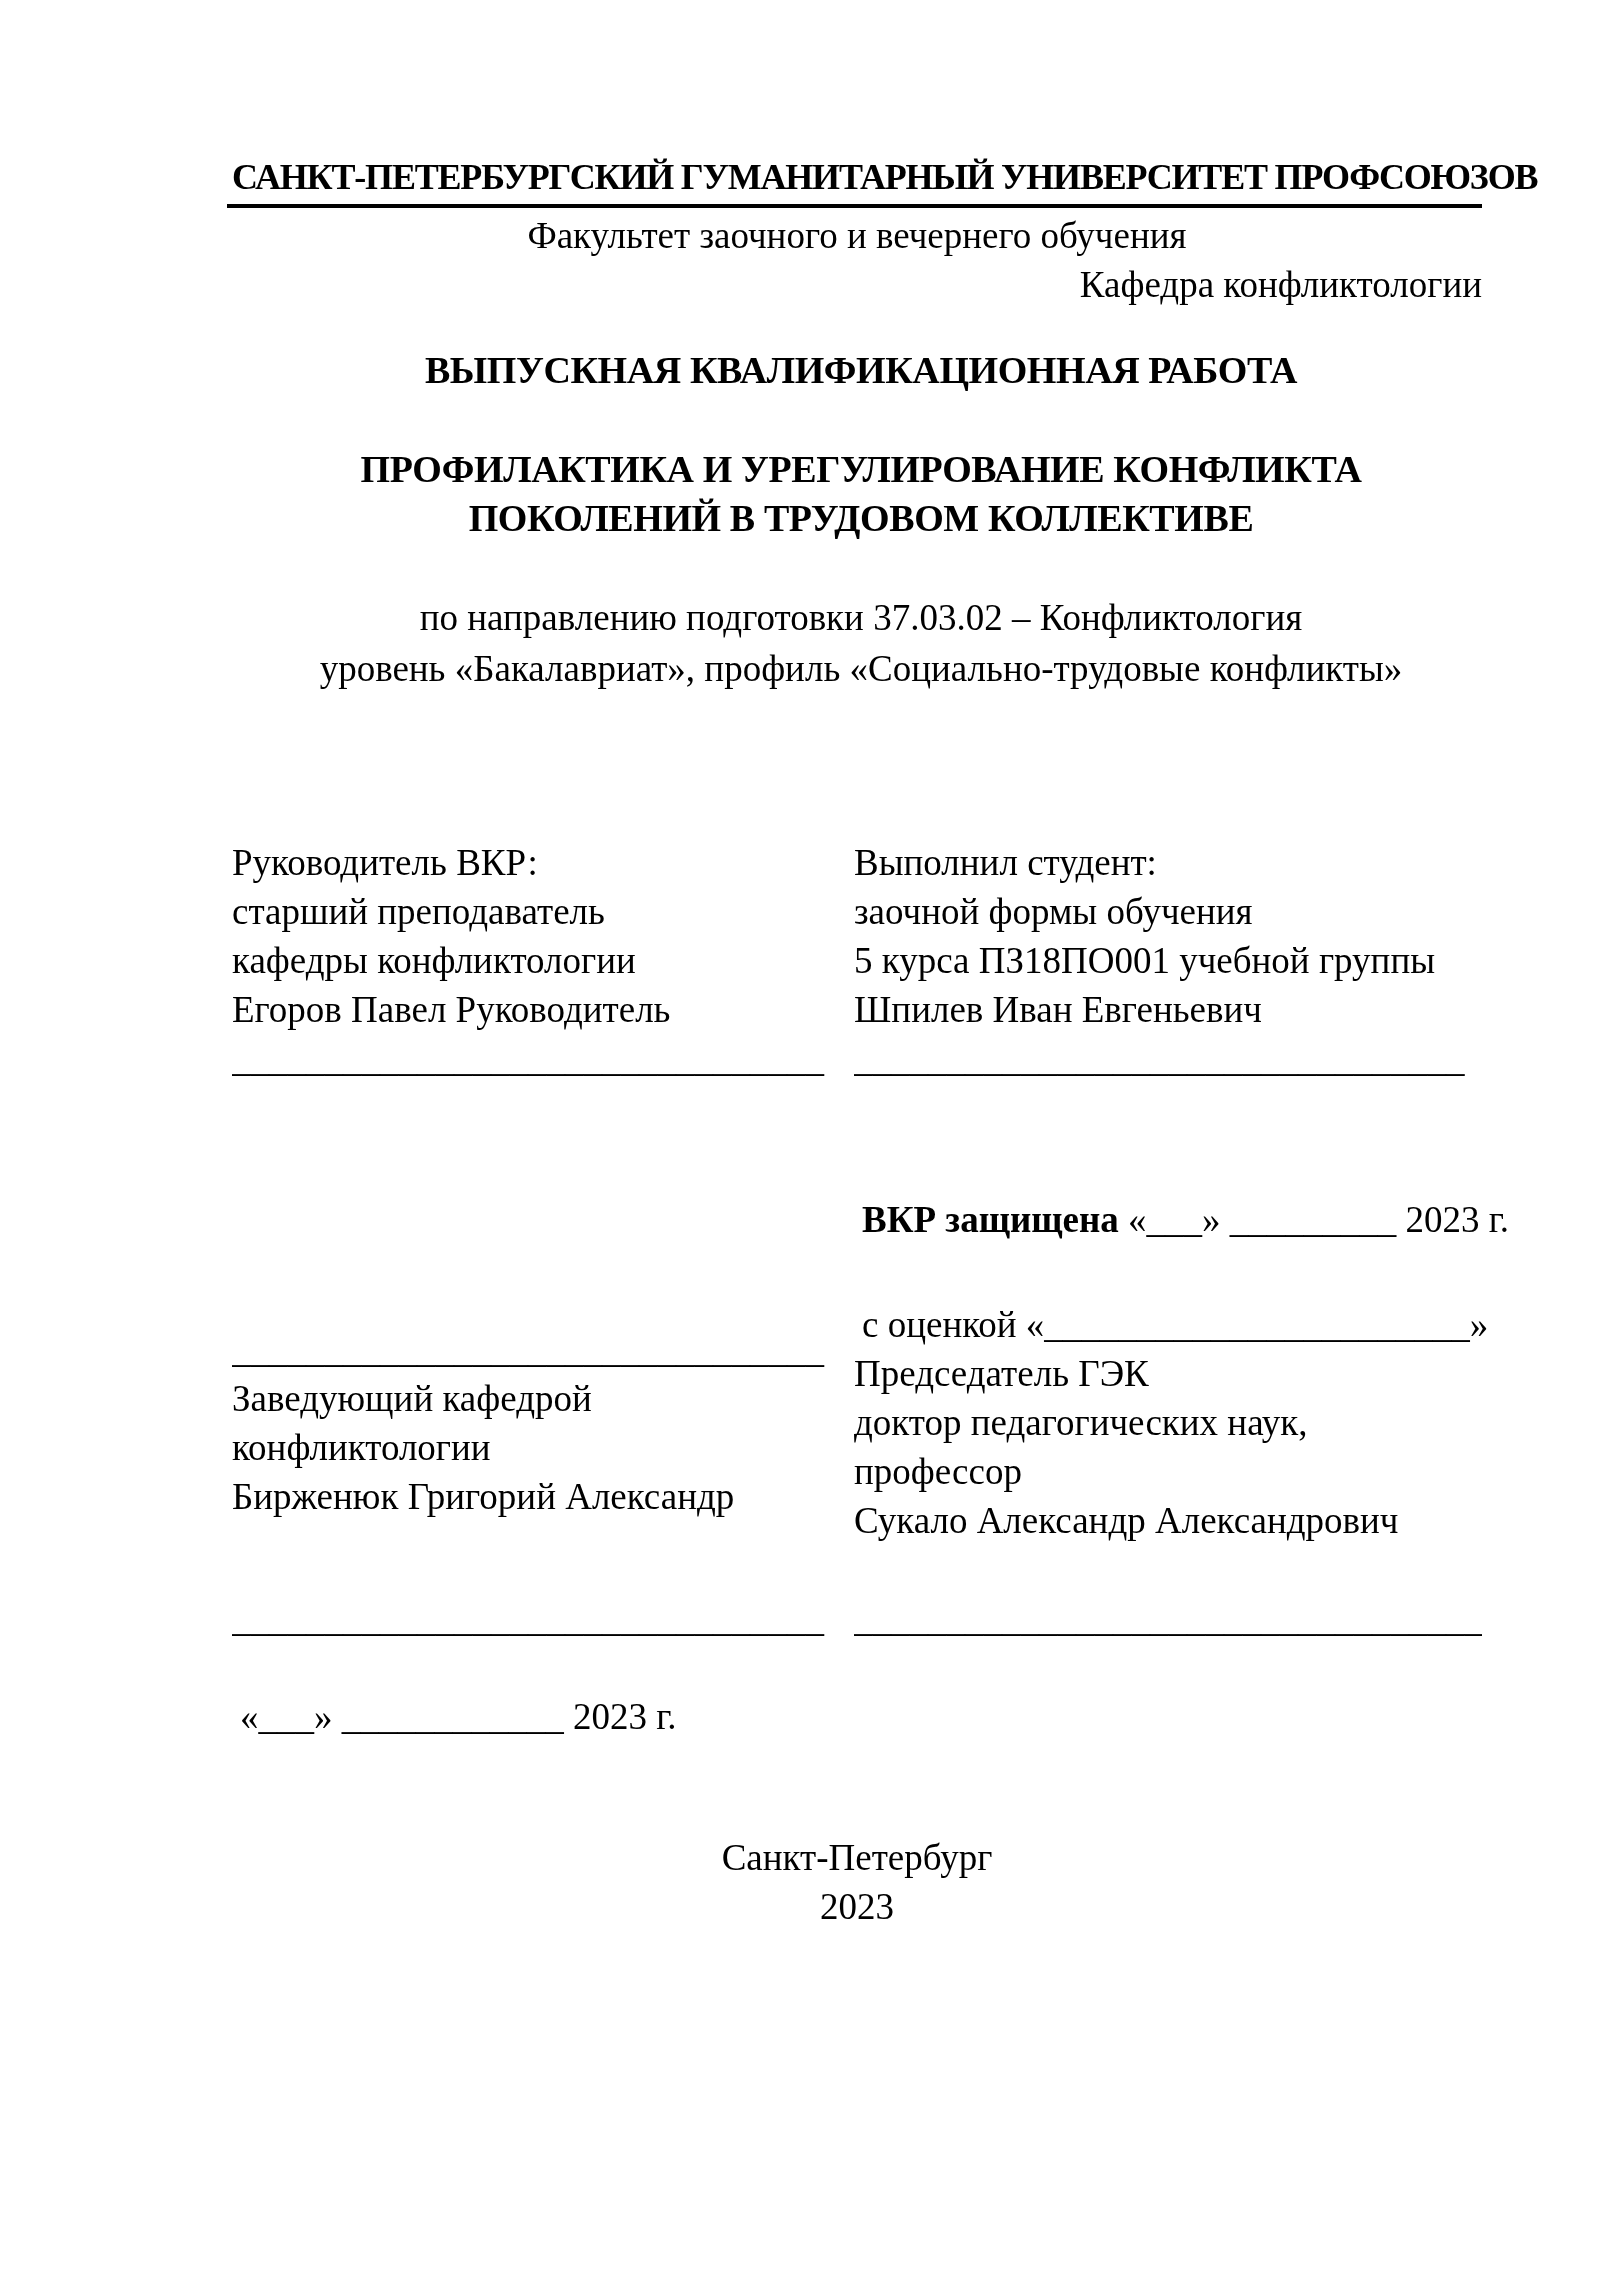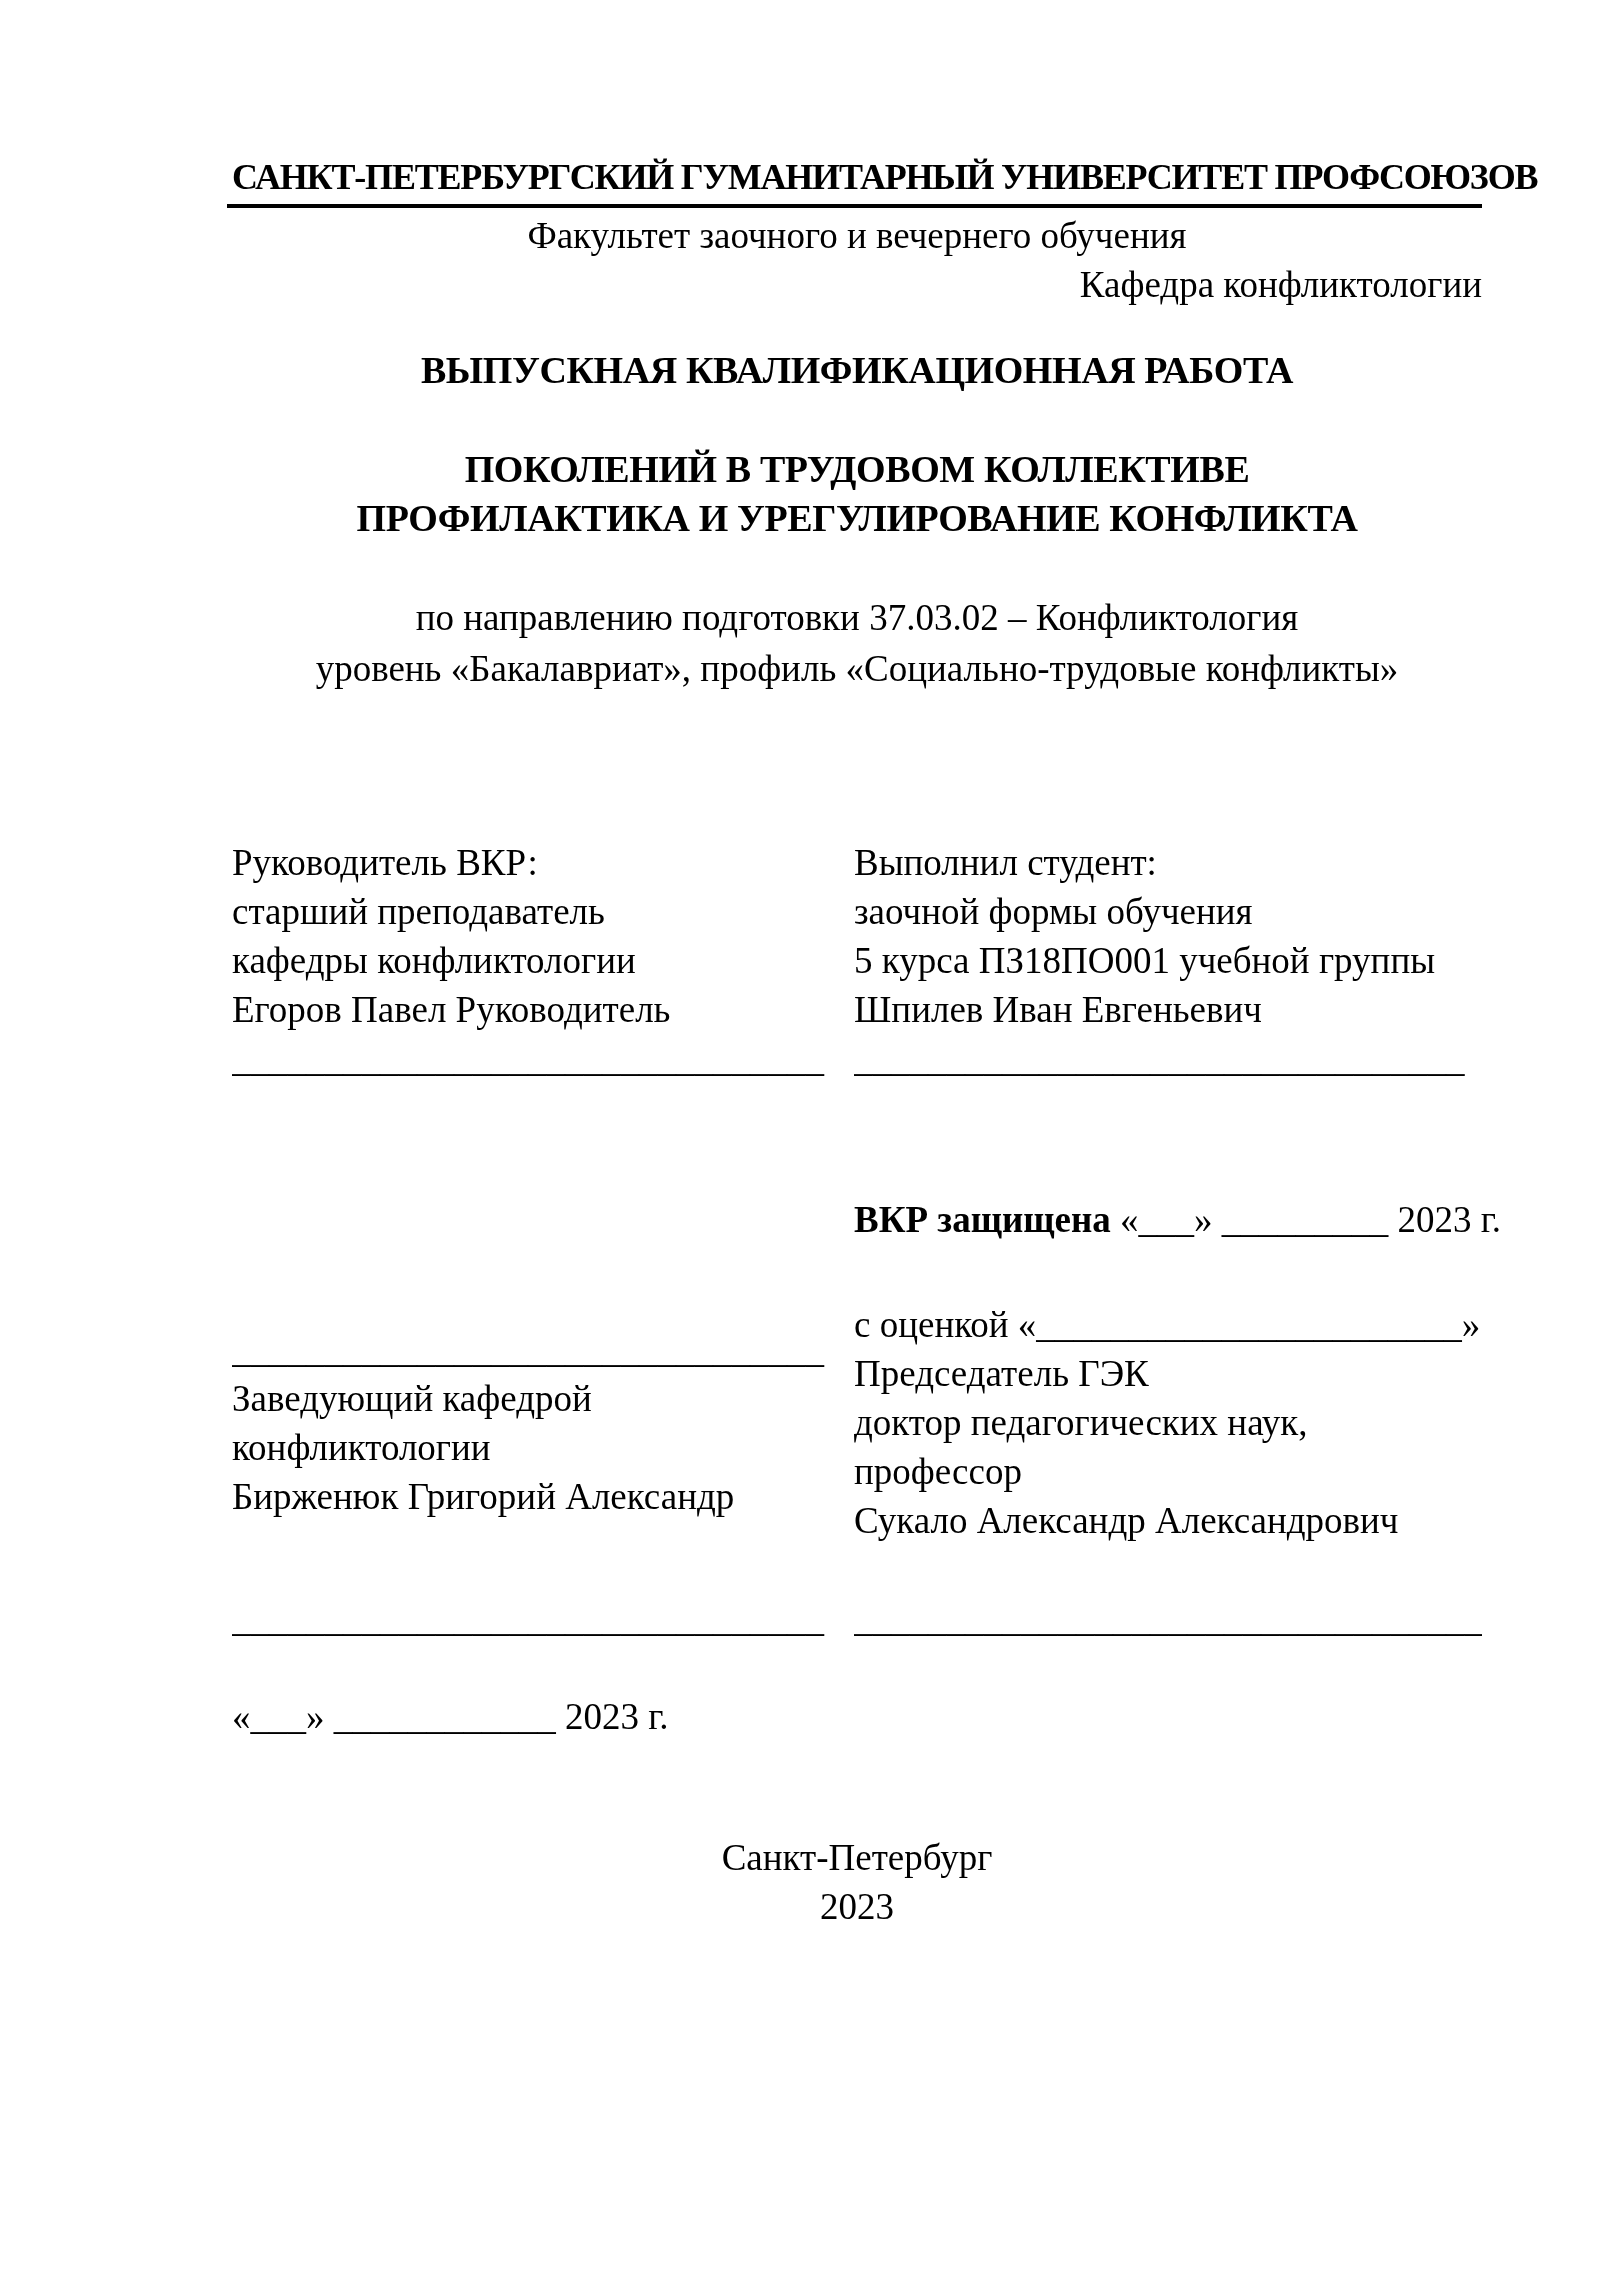--- a/index.html
+++ b/index.html
@@ -16,21 +16,21 @@
     font-family: "Liberation Serif", "DejaVu Serif", serif;
     font-size: 37px;
     line-height: 49px;
     box-sizing: border-box;
     padding: 153px 141px 0 232px;
     overflow: hidden;
   }
   .center { text-align: center; }
   .right  { text-align: right; }
   .bold   { font-weight: bold; }
-  .nowrap { white-space: nowrap; }
+  .nowrap { white-space: nowrap; margin-left: 8px; }
 
   .university-title {
     font-weight: bold;
     font-size: 36px;
     letter-spacing: -1.2px;
     text-align: center;
     white-space: nowrap;
     line-height: 49px;
   }
   .header-rule {
@@ -82,22 +82,22 @@
 <div class="page">
 
   <p class="university-title">САНКТ-ПЕТЕРБУРГСКИЙ ГУМАНИТАРНЫЙ УНИВЕРСИТЕТ ПРОФСОЮЗОВ</p>
   <div class="header-rule"></div>
   <p class="center">Факультет заочного и вечернего обучения</p>
   <p class="right">Кафедра конфликтологии</p>
 
   <p class="work-type center nowrap">ВЫПУСКНАЯ КВАЛИФИКАЦИОННАЯ РАБОТА</p>
 
   <div class="work-title center">
+    <p class="nowrap">ПРОФИЛАКТИКА И УРЕГУЛИРОВАНИЕ КОНФЛИКТА</p>
     <p class="nowrap">ПОКОЛЕНИЙ В ТРУДОВОМ КОЛЛЕКТИВЕ</p>
-    <p class="nowrap">ПРОФИЛАКТИКА И УРЕГУЛИРОВАНИЕ КОНФЛИКТА</p>
   </div>
 
   <div class="program center">
     <p class="nowrap">по направлению подготовки 37.03.02 – Конфликтология</p>
     <p class="nowrap">уровень «Бакалавриат», профиль «Социально-трудовые конфликты»</p>
   </div>
 
   <div class="cols row-a">
     <div class="col-l">
       <p>Руководитель ВКР:</p>

